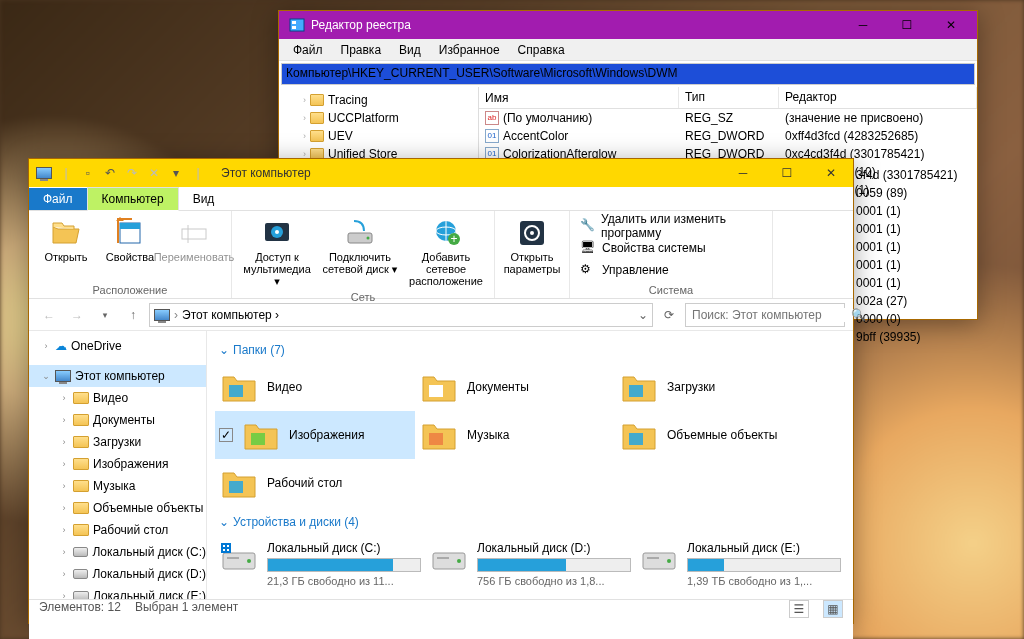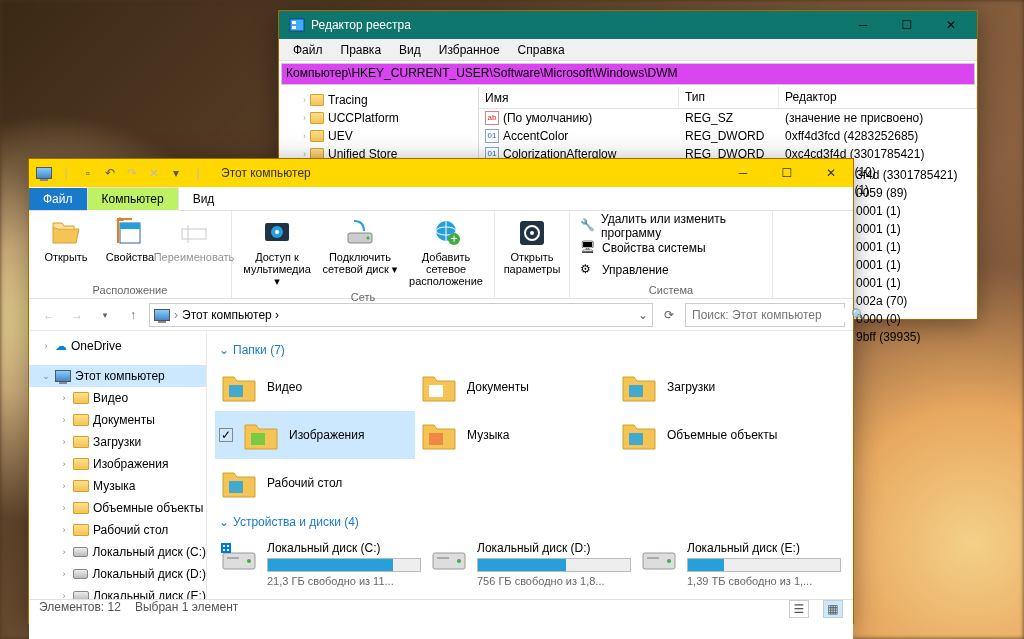--- a/index.html
+++ b/index.html
@@ -1,28 +1,28 @@
 <!DOCTYPE html>
 <html><head>
 <meta charset="utf-8">
 <style>
 *{box-sizing:border-box;margin:0;padding:0;font-family:"Segoe UI",Tahoma,sans-serif;font-size:12px;}
 body{width:1024px;height:639px;background:#4a3520;position:relative;overflow:hidden;}
 .desktop-bg{position:absolute;inset:0;background:radial-gradient(circle at 5% 50%,#e8d890 0%,#c8a878 8%,transparent 20%),radial-gradient(circle at 95% 85%,#f4d088 0%,#e8a860 12%,transparent 25%),linear-gradient(135deg,#3a2815 0%,#5a4028 30%,#7a5838 50%,#8a6040 70%,#6a4830 100%);filter:blur(2px);}
 .window{position:absolute;background:#fff;border:1px solid #a86800;box-shadow:0 4px 24px rgba(0,0,0,0.35);}
 
 .regedit{left:278px;top:10px;width:700px;height:310px;}
-.titlebar{height:28px;background:#0f766e;display:flex;align-items:center;padding:0 4px;color:#fff;}
+.titlebar{height:28px;background:#a21caf;display:flex;align-items:center;padding:0 4px;color:#fff;}
 .titlebar .icon{width:16px;height:16px;margin:0 6px;display:inline-flex;}
 .titlebar .title{flex:1;font-size:12px;}
 .winbtns{display:flex;}
 .winbtn{width:44px;height:28px;display:flex;align-items:center;justify-content:center;color:#000;cursor:pointer;}
 .menubar{height:22px;background:#f0f0f0;display:flex;align-items:center;padding:0 6px;gap:2px;border-bottom:1px solid #e0e0e0;}
 .menubar span{padding:2px 8px;cursor:pointer;}
-.addrbar{height:22px;border:1px solid #ccc;margin:2px;padding:2px 4px;background:#d946ef;}
+.addrbar{height:22px;border:1px solid #ccc;margin:2px;padding:2px 4px;background:#1d4ed8;}
 .reg-body{display:flex;height:calc(100% - 74px);}
 .reg-tree{width:200px;border-right:1px solid #ddd;overflow:hidden;padding:4px 0;}
 .tree-item{display:flex;align-items:center;height:18px;padding-left:24px;gap:4px;cursor:pointer;white-space:nowrap;}
 .tree-folder{width:14px;height:12px;background:linear-gradient(#ffdf8c,#f4c455);border:1px solid #d4a030;border-radius:1px;}
 .reg-list{flex:1;overflow:hidden;}
 .reg-head{display:flex;background:#fff;border-bottom:1px solid #e0e0e0;height:22px;}
 .reg-head div{padding:3px 6px;border-right:1px solid #e8e8e8;}
 .reg-row{display:flex;height:18px;align-items:center;}
 .reg-row div{padding:13px 6px;white-space:nowrap;overflow:hidden;}
 .rc-name{width:200px;display:flex;align-items:center;gap:4px;}
@@ -206,21 +206,21 @@
 
 <div style="position:absolute;left:856px;top:168px;width:120px;color:#000;background:transparent;">
   <div id="tail-vals">
       <div style="height:18px;white-space:nowrap;">3f4d (3301785421)</div>
       <div style="height:18px;white-space:nowrap;">0059 (89)</div>
       <div style="height:18px;white-space:nowrap;">0001 (1)</div>
       <div style="height:18px;white-space:nowrap;">0001 (1)</div>
       <div style="height:18px;white-space:nowrap;">0001 (1)</div>
       <div style="height:18px;white-space:nowrap;">0001 (1)</div>
       <div style="height:18px;white-space:nowrap;">0001 (1)</div>
-      <div style="height:18px;white-space:nowrap;">002a (70)</div>
+      <div style="height:18px;white-space:nowrap;">002a (27)</div>
       <div style="height:18px;white-space:nowrap;">0000 (0)</div>
       <div style="height:18px;white-space:nowrap;">9bff (39935)</div>
     </div>
 </div>
 
 <div class="window explorer">
   <div class="exp-title">
     <div class="qat">
       <span class="qat-icon">
           <span class="ico-pc"></span>

